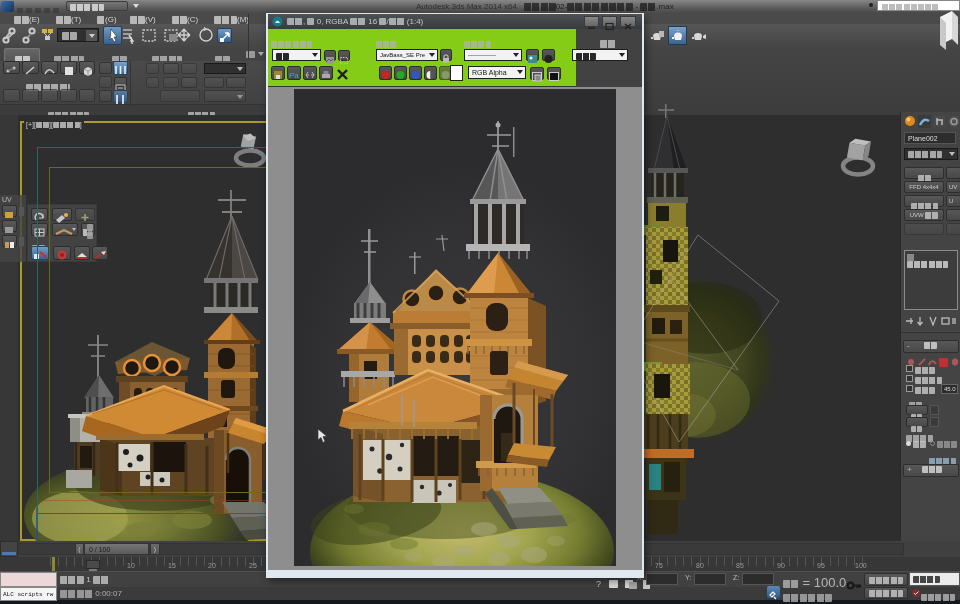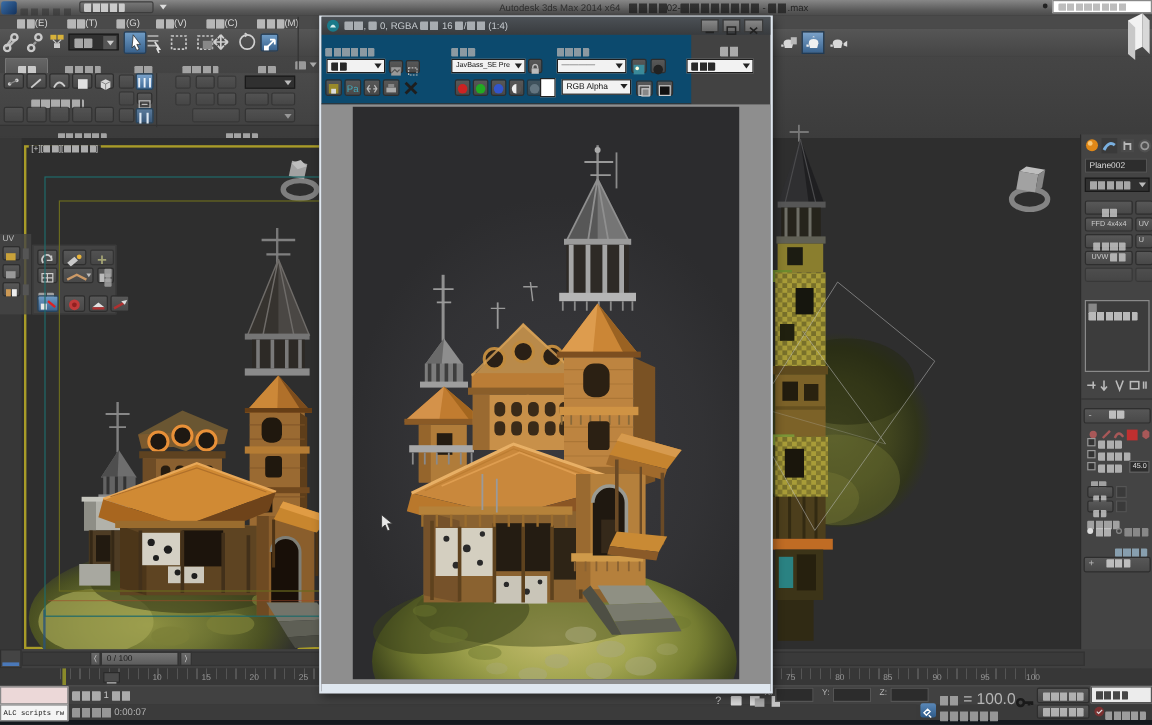--- a/index.html
+++ b/index.html
@@ -642,21 +642,21 @@
             <path d="M3 6 h7" stroke="#222" stroke-width="1.5"></path>
           </svg></div>
     <div class="ab" style="left:334px;top:2px;width:15px;height:11px;background:linear-gradient(#888,#666);border:1px solid #3a3a3a"><svg width="13" height="9">
             <rect x="3" y="1.5" width="7" height="6" fill="none" stroke="#222" stroke-width="1.2"></rect>
           </svg></div>
     <div class="ab" style="left:352px;top:2px;width:16px;height:11px;background:linear-gradient(#888,#666);border:1px solid #3a3a3a"><svg width="14" height="9">
             <path d="M4 2 l6 5 m0 -5 l-6 5" stroke="#222" stroke-width="1.4"></path>
           </svg></div>
   </div>
 
-  <div class="ab" style="left:0;top:15px;width:308px;height:58px;background:#0c4a6e;border-bottom:1px solid #333">
+  <div class="ab" style="left:0;top:15px;width:308px;height:58px;background:#84cc16;border-bottom:1px solid #333">
     <span class="ab" style="left:3px;top:6px;color:#b0b0b0"><span class="z7" style="width:41px"></span></span>
     <span class="ab" style="left:108px;top:6px;color:#b0b0b0"><span class="z7" style="width:20px"></span></span>
     <span class="ab" style="left:196px;top:6px;color:#b0b0b0"><span class="z7" style="width:27px"></span></span>
     <span class="ab" style="left:332px;top:5px;color:#c8c8c8"><span class="z8" style="width:16px"></span></span>
 
     <div class="wdd" style="left:4px;top:20px;width:49px;height:12px"><span class="z7" style="width:13px;margin-top:2px;opacity:.9"></span></div>
     <div class="ab btn" style="left:56px;top:21px;width:12px;height:11px"><svg width="10" height="9">
             <rect x="1" y="1" width="8" height="7" fill="#999"></rect>
             <path d="M1 6 l3 -3 2 2 2 -2" stroke="#555" fill="none"></path>
           </svg></div>

